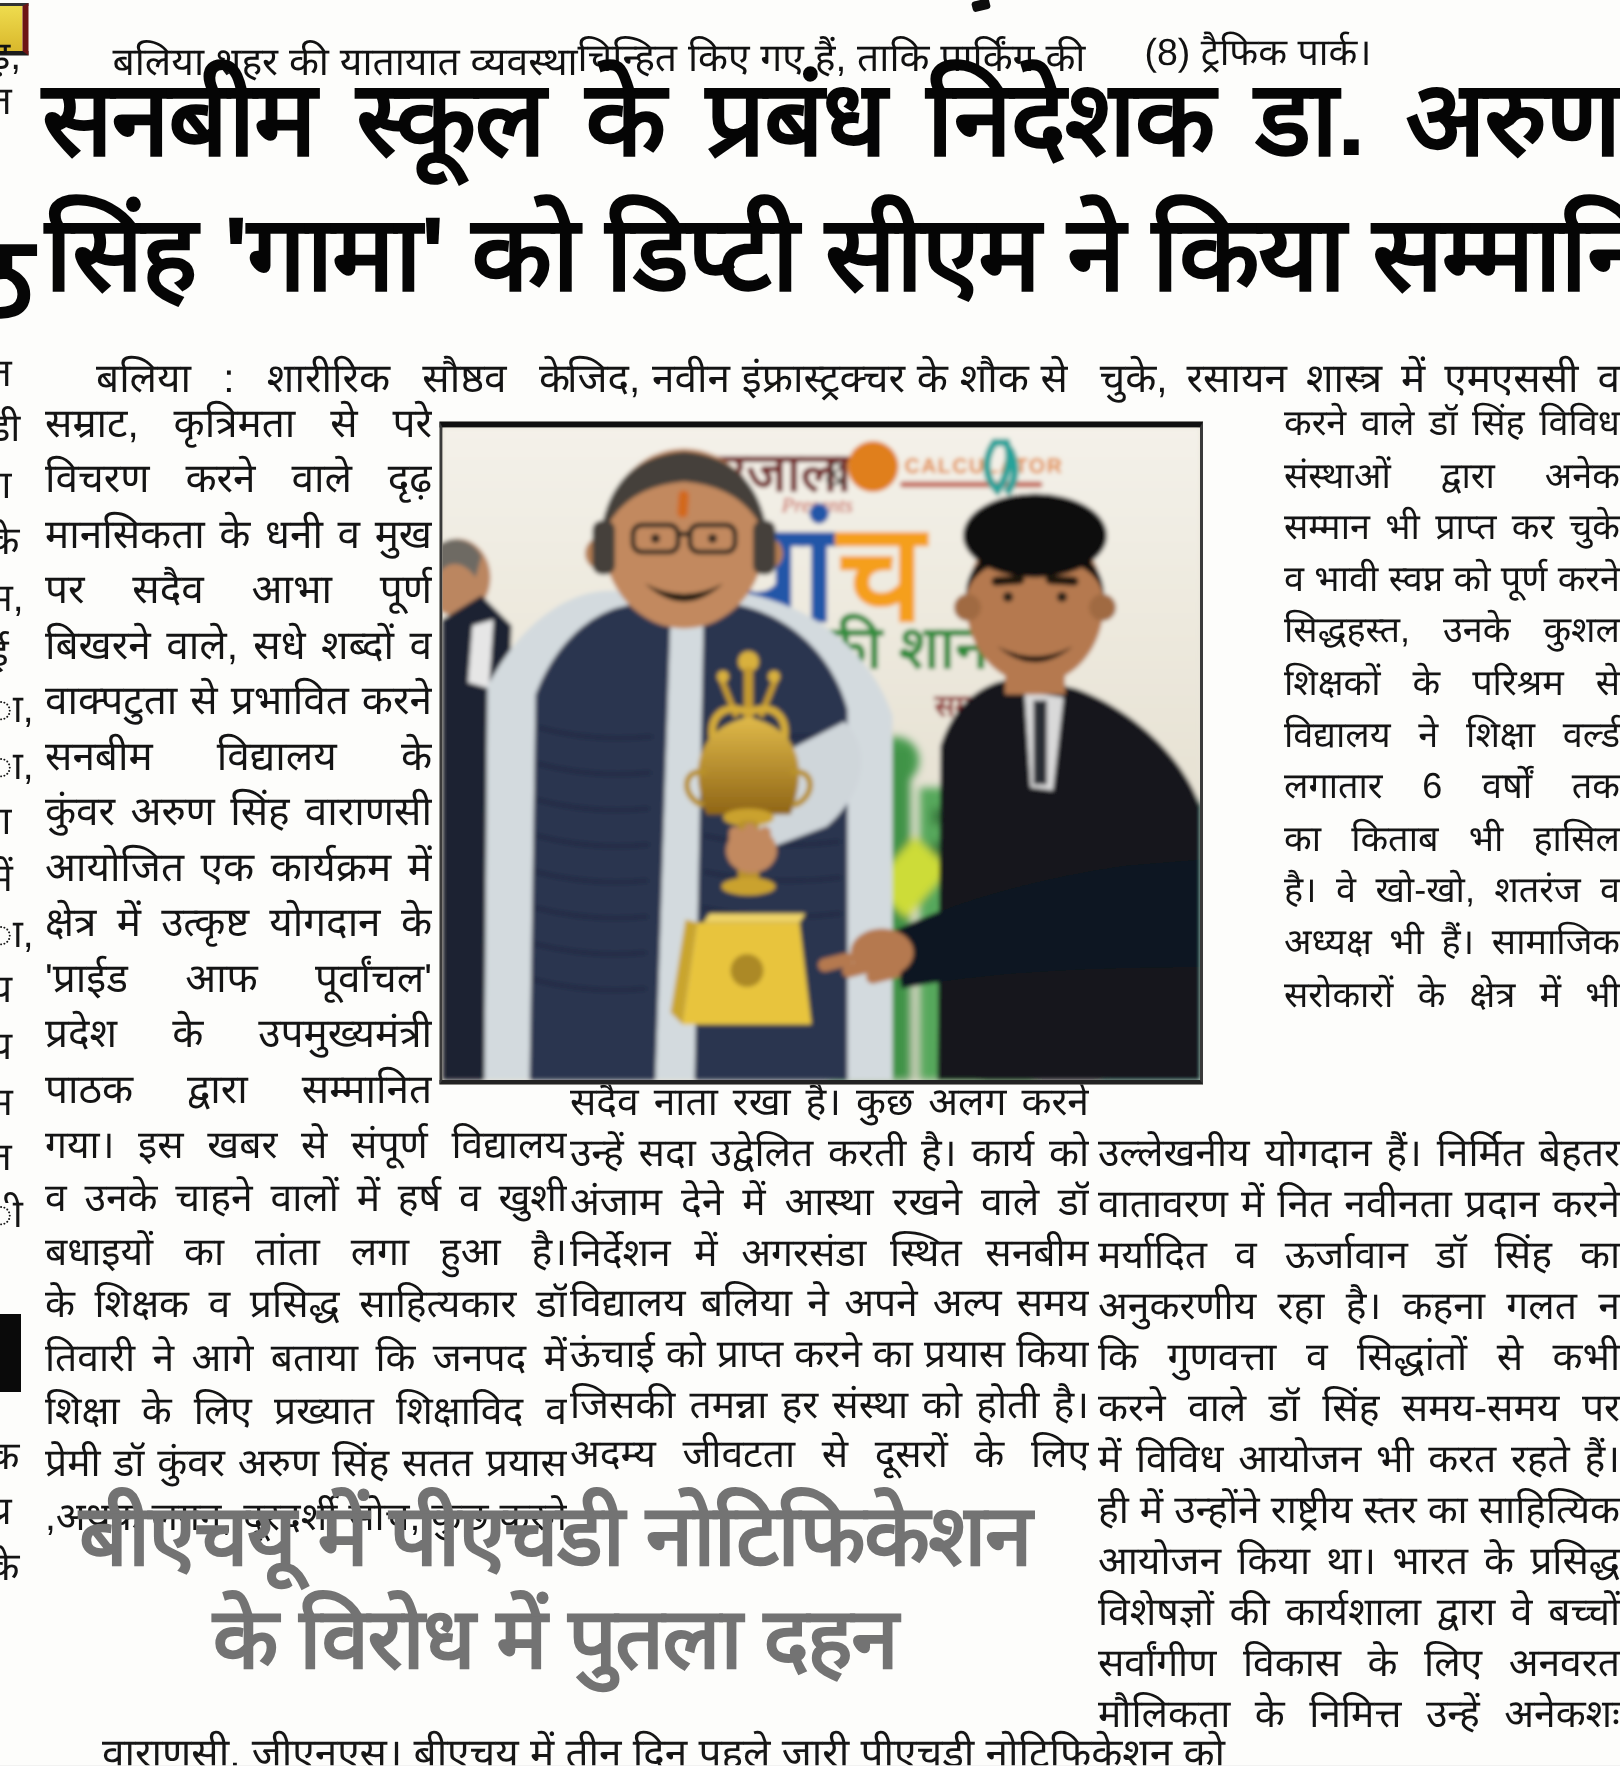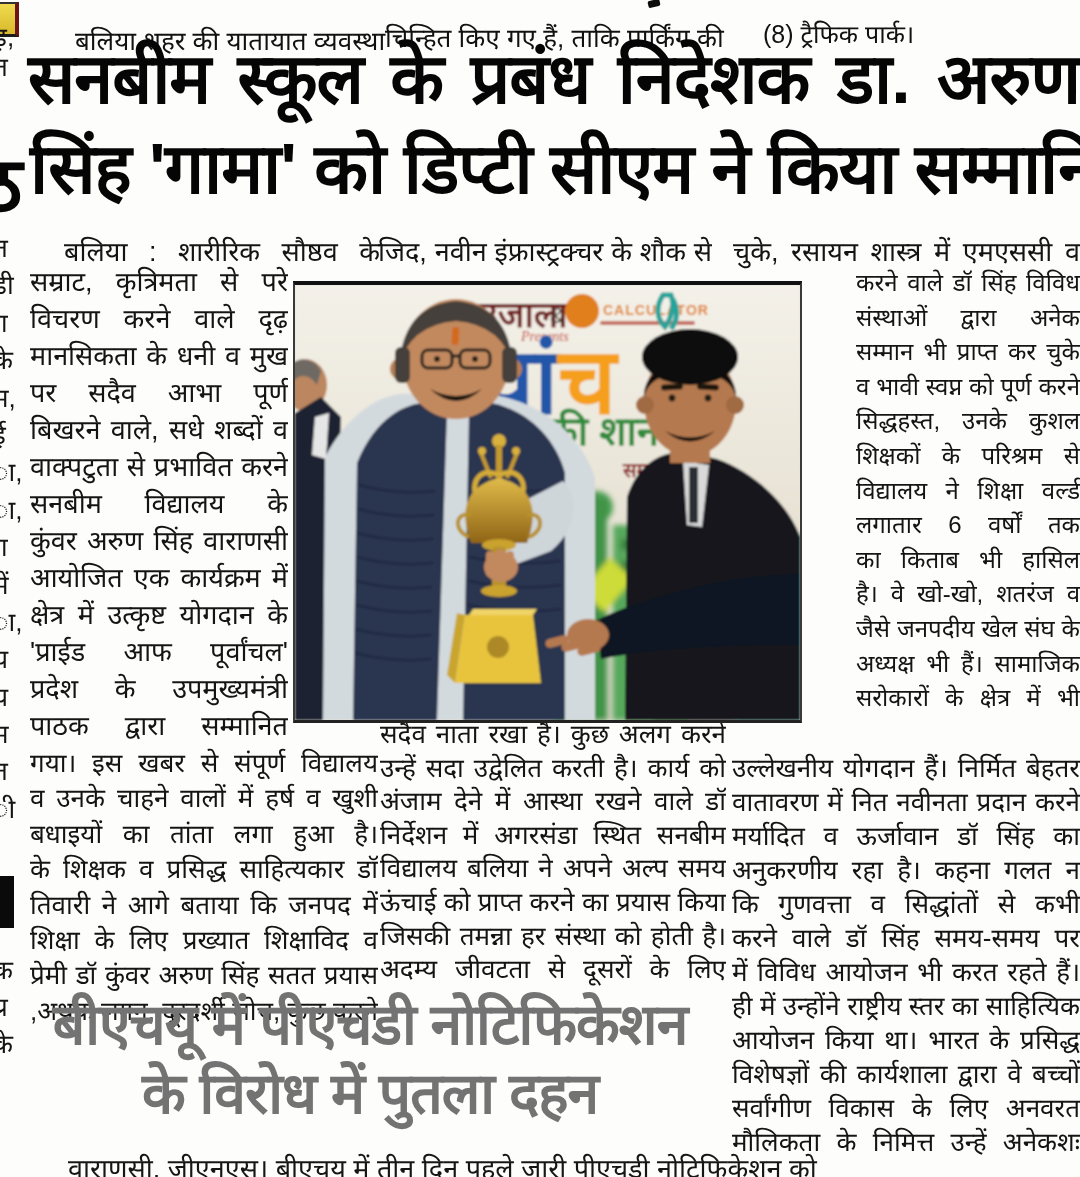--- a/index.html
+++ b/index.html
@@ -145,21 +145,20 @@
       <div class="tl">करने वाले डॉ सिंह विविध</div>
       <div class="tl">संस्थाओं द्वारा अनेक प्रतिष्ठित</div>
       <div class="tl">सम्मान भी प्राप्त कर चुके हैं। कर्मठ</div>
       <div class="tl">व भावी स्वप्न को पूर्ण करने में</div>
       <div class="tl">सिद्धहस्त, उनके कुशल नेतृत्व में</div>
       <div class="tl">शिक्षकों के परिश्रम से सनबीम</div>
       <div class="tl">विद्यालय ने शिक्षा वर्ल्ड अवार्ड में</div>
       <div class="tl">लगातार 6 वर्षों तक सर्वश्रेष्ठ स्कूल</div>
       <div class="tl">का किताब भी हासिल करता आया</div>
       <div class="tl">है। वे खो-खो, शतरंज व वालीबाल</div>
-      <div class="tl">जैसे जनपदीय खेल संघ के</div>
       <div class="tl">अध्यक्ष भी हैं। सामाजिक</div>
       <div class="tl">सरोकारों के क्षेत्र में भी उनके</div>
     </div>
   <div class="colblock" id="right-below">
       <div class="tl">उल्लेखनीय योगदान हैं। निर्मित बेहतर</div>
       <div class="tl">वातावरण में नित नवीनता प्रदान करने वाले</div>
       <div class="tl">मर्यादित व ऊर्जावान डॉ सिंह का जीवन सदैव</div>
       <div class="tl">अनुकरणीय रहा है। कहना गलत न होगा</div>
       <div class="tl">कि गुणवत्ता व सिद्धांतों से कभी समझौता न</div>
       <div class="tl">करने वाले डॉ सिंह समय-समय पर विद्यालय</div>

